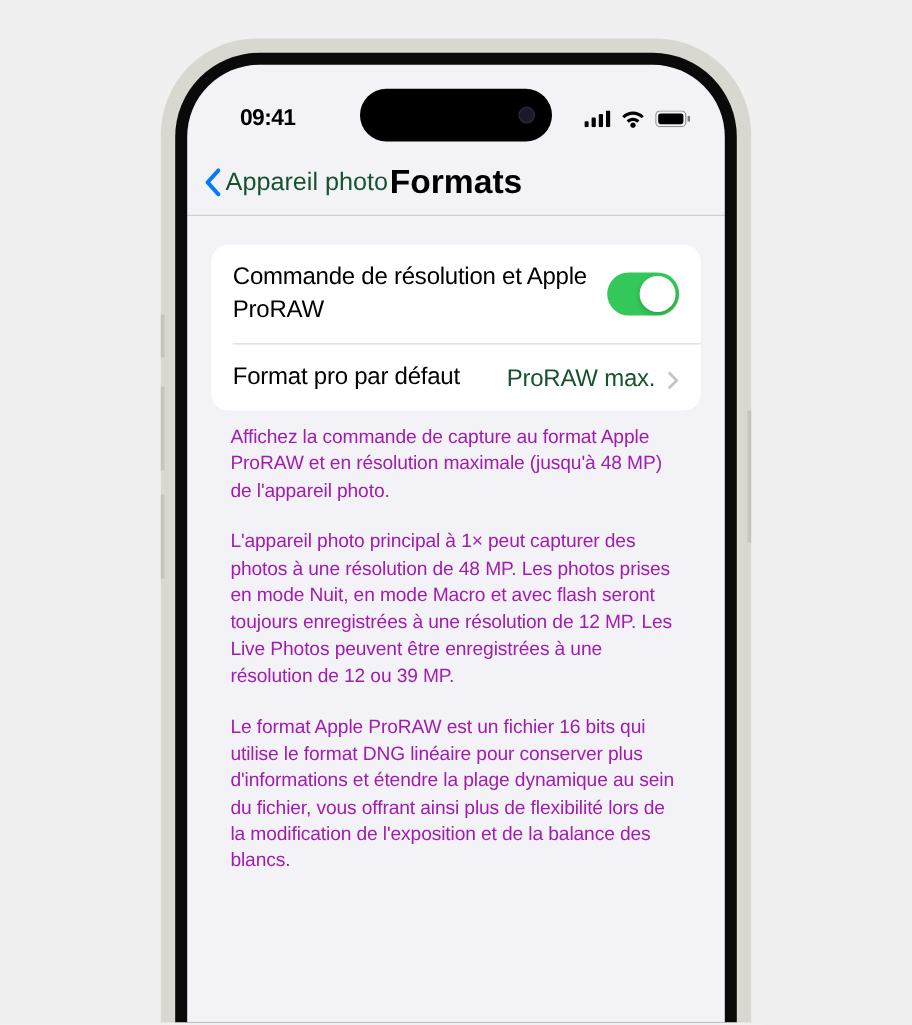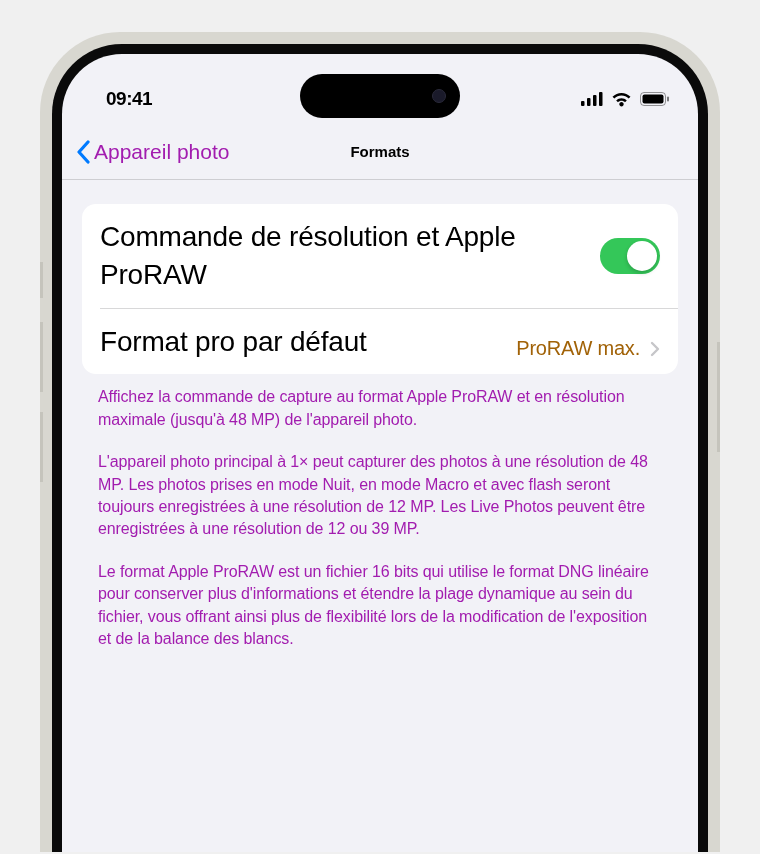--- a/index.html
+++ b/index.html
@@ -12,21 +12,21 @@
       font-family: -apple-system, BlinkMacSystemFont, "Segoe UI", Helvetica, Arial, sans-serif;
       background: #f0f0f0;
       width: 760px;
       height: 854px;
       display: flex;
       align-items: flex-start;
       justify-content: center;
       padding-top: 32px;
     }
     .phone-frame {
-      width: 680px;
+      width: 492px;
       height: 820px;
       background: #d8d7d0;
       border-radius: 80px 80px 0 0;
       padding: 12px 12px 0 12px;
       position: relative;
       overflow: hidden;
     }
     .phone-inner-border {
       width: 100%;
       height: 100%;
@@ -127,34 +127,34 @@
       height: 56px;
       display: flex;
       align-items: center;
       padding: 0 14px;
       position: relative;
       border-bottom: 0.5px solid rgba(0,0,0,0.15);
     }
     .back-button {
       display: flex;
       align-items: center;
-      color: #a21caf;
+      color: #14532d;
       font-size: 21px;
       cursor: pointer;
       gap: 4px;
     }
     .back-chevron {
       width: 14px;
       height: 24px;
     }
     .nav-title {
       position: absolute;
       left: 50%;
       transform: translateX(-50%);
-      font-size: 15px;
+      font-size: 28px;
       font-weight: 600;
       color: #000;
     }
     .settings-group {
       margin: 24px 20px 0 20px;
       background: #fff;
       border-radius: 14px;
       overflow: hidden;
     }
     .setting-row {
@@ -164,35 +164,35 @@
       padding: 14px 18px;
       min-height: 50px;
     }
     .setting-row + .setting-row {
       border-top: 0.5px solid rgba(60,60,67,0.2);
       margin-left: 18px;
       padding-left: 0;
       align-items: flex-end;
     }
     .setting-label {
-      font-size: 28px;
+      font-size: 20px;
       color: #000;
       line-height: 1.35;
       letter-spacing: -0.2px;
       flex: 1;
       padding-right: 10px;
     }
     .setting-value-container {
       display: flex;
       align-items: center;
       gap: 10px;
     }
     .setting-value {
       font-size: 20px;
-      color: #a16207;
+      color: #14532d;
       letter-spacing: -0.2px;
     }
     .toggle-switch {
       width: 60px;
       height: 36px;
       background: #34c759;
       border-radius: 18px;
       position: relative;
       cursor: pointer;
       flex-shrink: 0;

